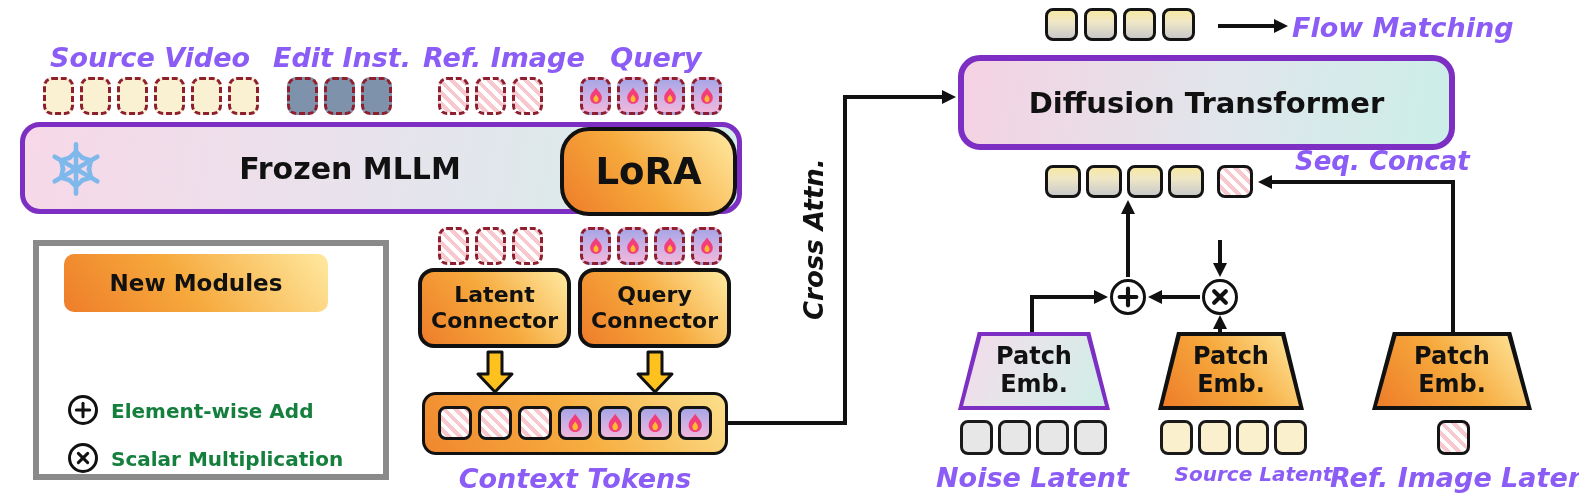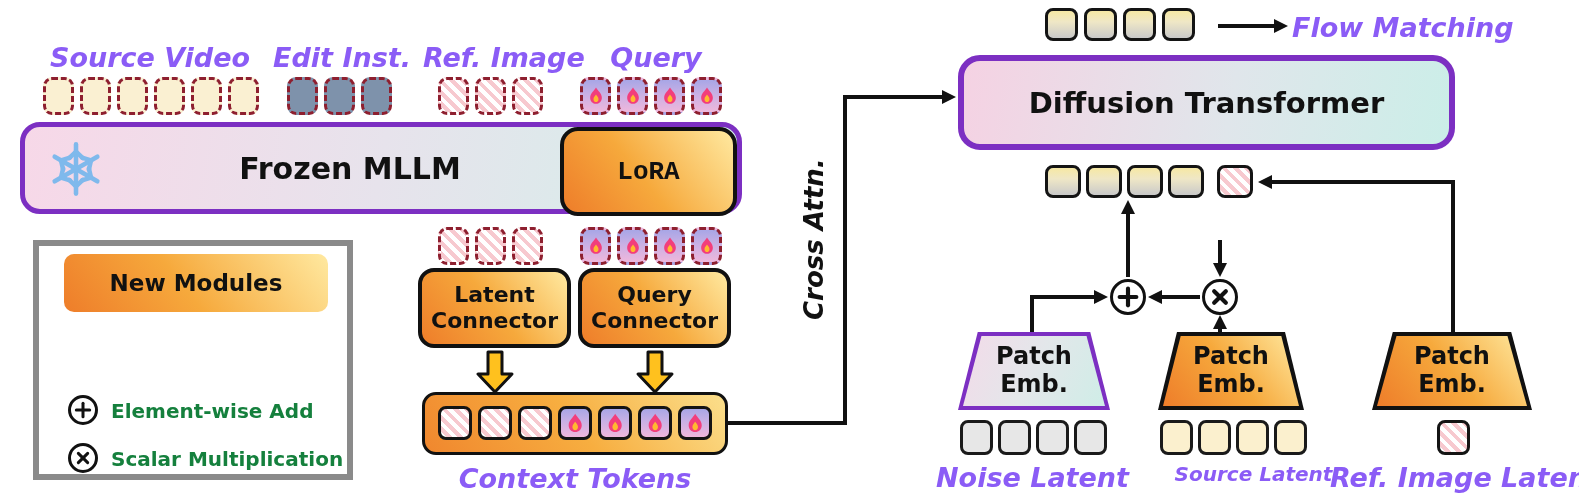--- a/index.html
+++ b/index.html
@@ -29,27 +29,27 @@
 
   
   .mllm-bar { position: absolute; left: 20px; top: 122px; width: 722px; height: 92px;
     border: 5px solid #7C2FC2; border-radius: 20px;
     background: linear-gradient(100deg,#F7D8E8 0%,#E7E3EC 50%,#D4EFEA 100%); z-index: 2; }
   .mllm-text { position: absolute; left: 90px; top: 0; width: 470px; height: 82px;
     display: flex; align-items: center; justify-content: center; font-weight: bold; font-size: 30px; color: #111; }
   .snowflake { position: absolute; left: 20px; top: 11px; }
 
   .lora-box { position: absolute; left: 560px; top: 127px; width: 177px; height: 89px;
-    border: 4px solid #111; border-radius: 18px;
+    border: 4px solid #111; border-radius: 29px;
     background: linear-gradient(52deg,#EE7D2A 0%,#F6A93C 45%,#FFE9A0 100%);
     display: flex; align-items: center; justify-content: center;
-    font-weight: bold; font-size: 26px; color: #111; z-index: 3; font-family: Liberation Mono, monospace; }
-
-  
-  .legend { position: absolute; left: 33px; top: 240px; width: 320px; height: 240px;
+    font-weight: bold; font-size: 37px; color: #111; z-index: 3; }
+
+  
+  .legend { position: absolute; left: 33px; top: 240px; width: 356px; height: 240px;
     border: 6px solid #8A8A8A; background: #fff; z-index: 2; }
   .badge { position: absolute; left: 25px; width: 264px; height: 58px; border-radius: 10px;
     display: flex; align-items: center; justify-content: center; font-weight: bold; font-size: 23px; color: #111; }
   .badge.new { top: 8px;  background: linear-gradient(52deg,#EE7D2A 0%,#F6A93C 45%,#FFE9A0 100%); }
   .badge.pre { top: 74px; background: linear-gradient(115deg,#F6D7E8 0%,#E7E5EA 50%,#CBEDE6 100%); }
   .legend-op-label { position: absolute; left: 72px; width: 232px; font-weight: bold; font-size: 20px; color: #15803d; white-space: nowrap; }
 
   
   .opc { position: absolute; background: #fff; border: 3.5px solid #111; border-radius: 50%;
     width: 36px; height: 36px; z-index: 4; }
@@ -317,20 +317,21 @@
 
   <div class="tokrow din" style="left:1045px;top:165px;gap:5px">
       <div class="tok tok-denoised"></div>
       <div class="tok tok-denoised"></div>
       <div class="tok tok-denoised"></div>
       <div class="tok tok-denoised"></div>
     </div>
   <div class="tokrow din" style="left:1217px;top:165px">
       <div class="tok tok-ref-solid"></div>
     </div>
+  <div class="lbl" style="left:1295px;top:146px;width:170px;font-size:26px">Seq. Concat</div>
 
   <div class="opc" style="left:1110px;top:279px">
     <svg viewBox="0 0 36 36">
         <line x1="18" y1="8" x2="18" y2="28"></line>
         <line x1="8" y1="18" x2="28" y2="18"></line>
       </svg>
   </div>
   <div class="opc" style="left:1202px;top:279px">
     <svg viewBox="0 0 36 36">
         <line x1="11" y1="11" x2="25" y2="25"></line>

